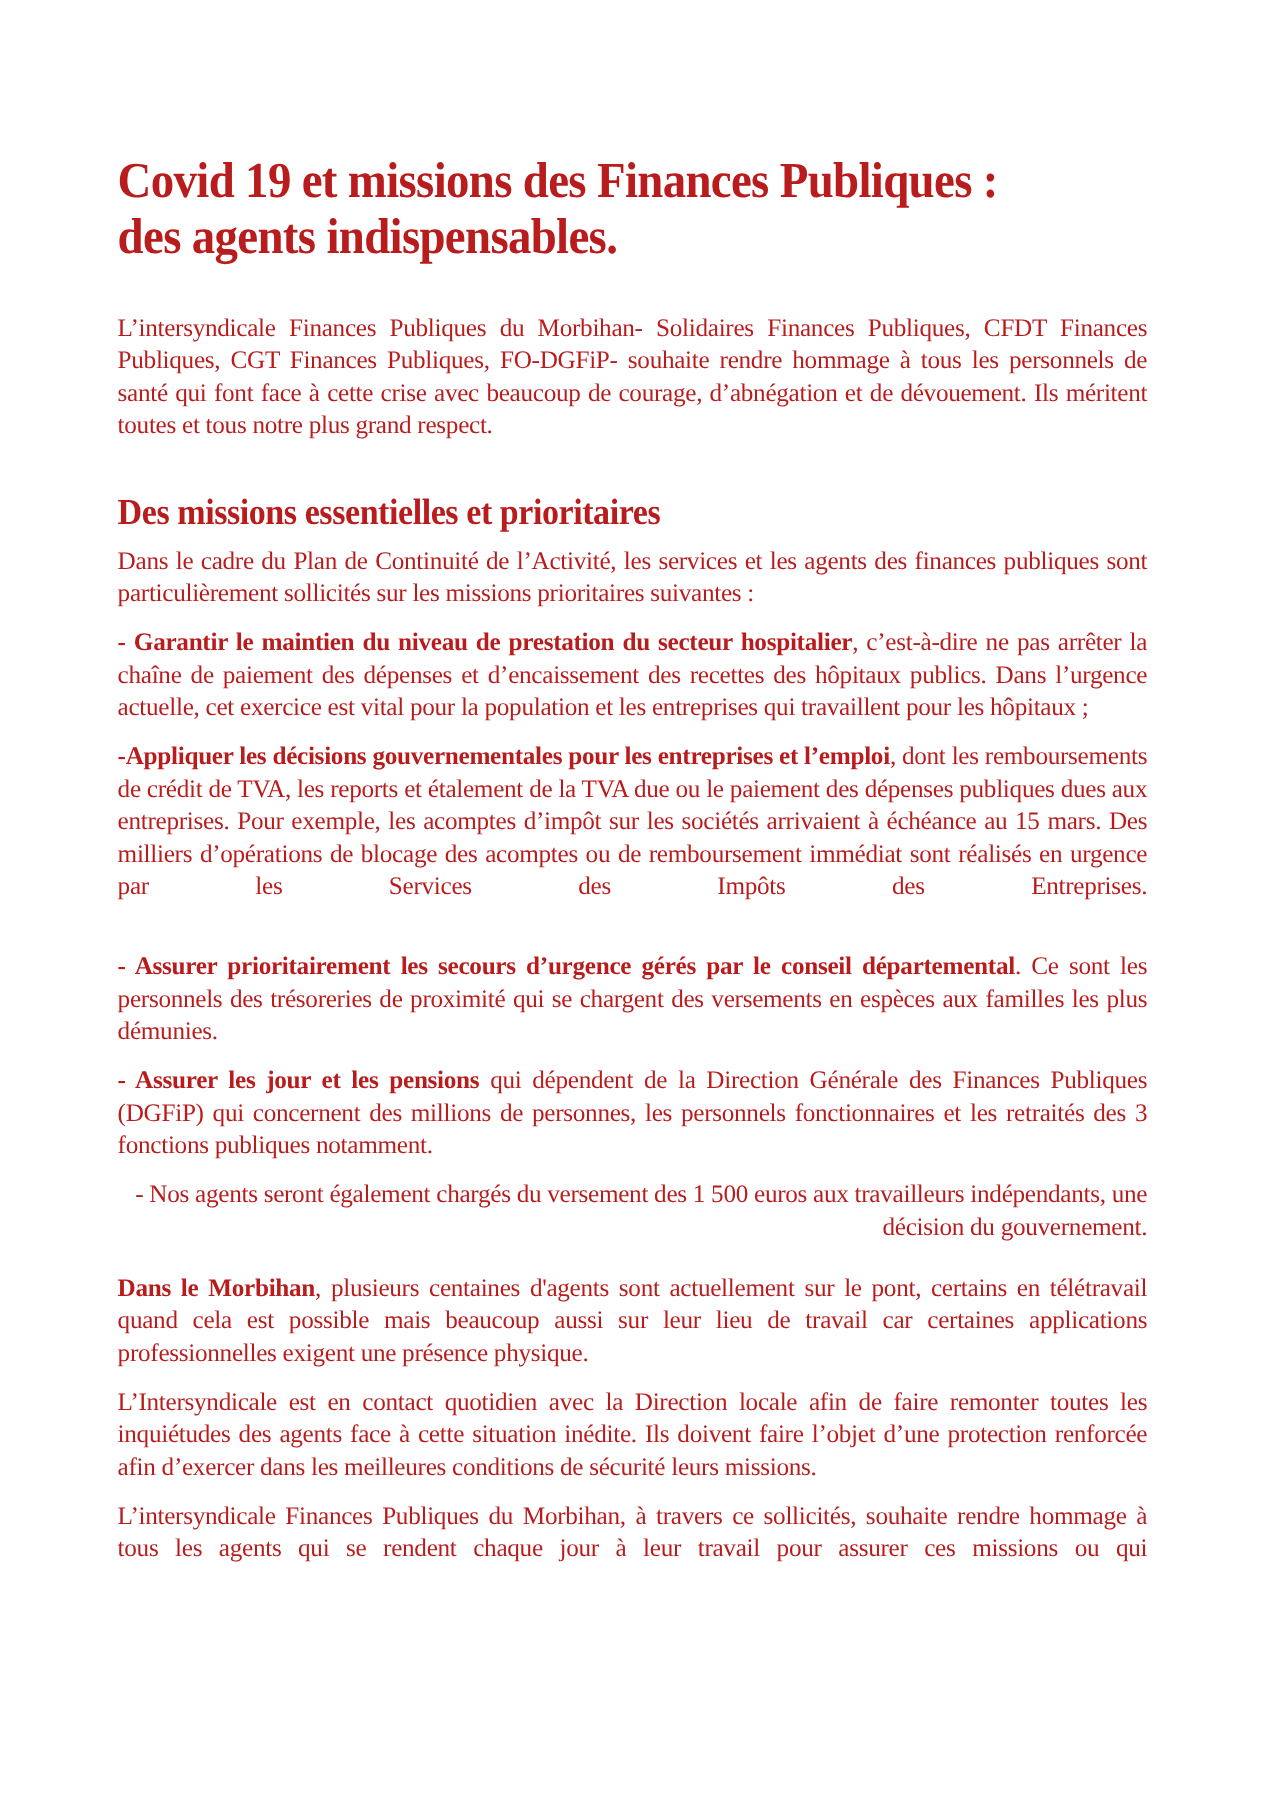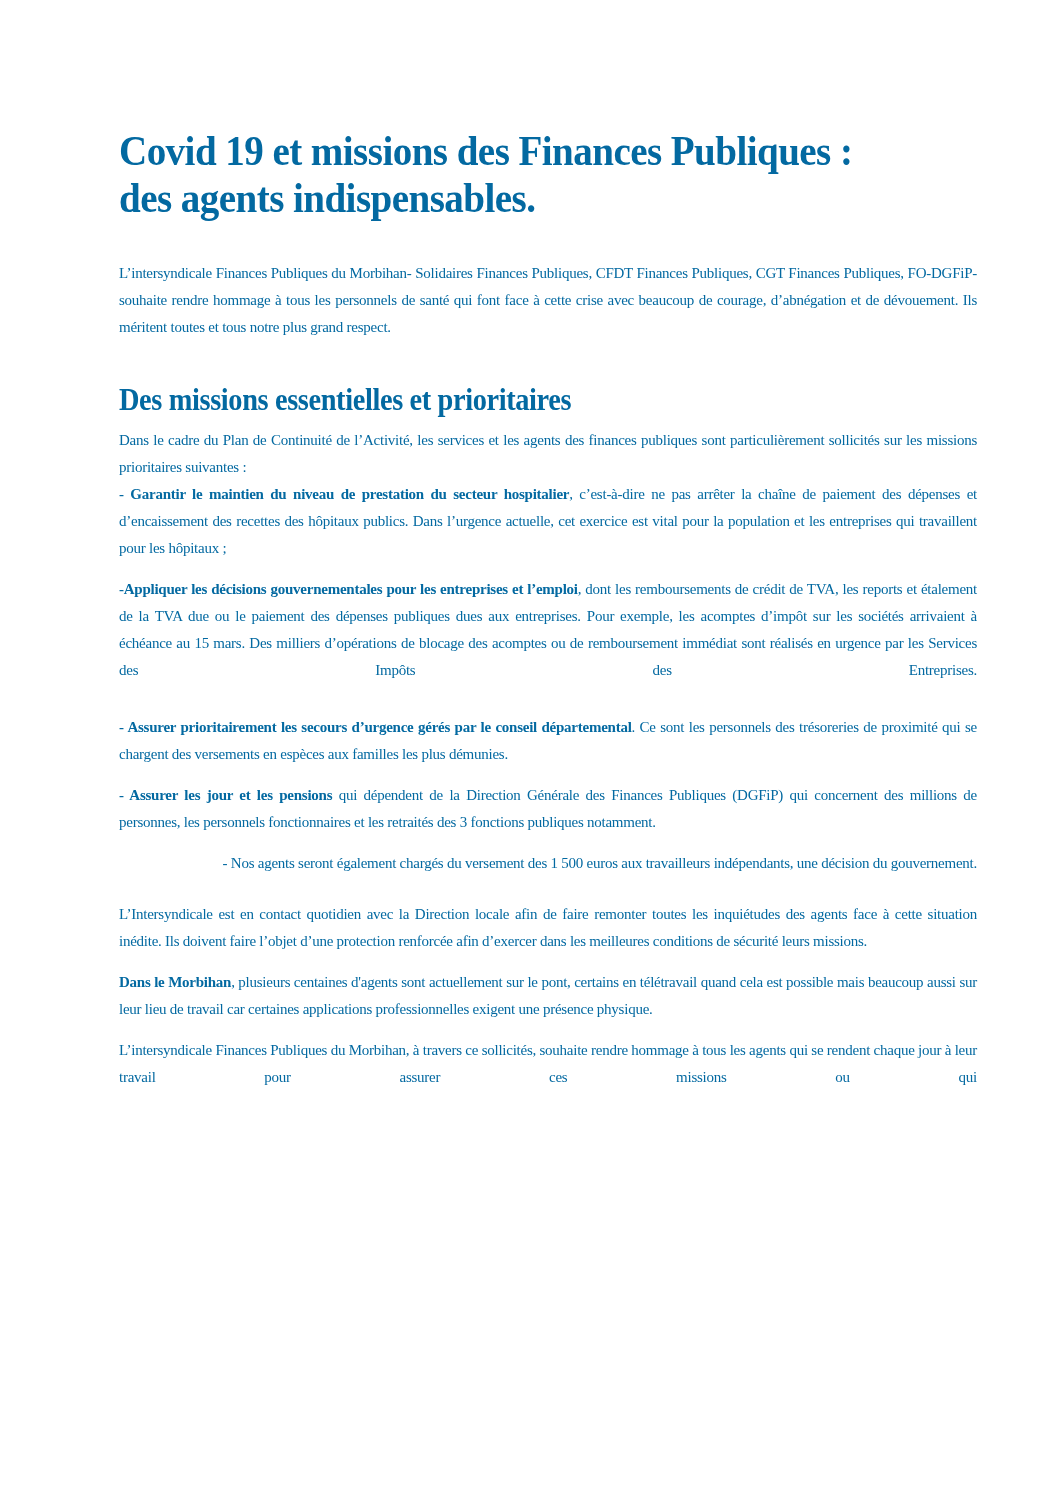--- a/index.html
+++ b/index.html
@@ -1,75 +1,75 @@
 <!DOCTYPE html>
 <html><head>
 <meta charset="utf-8">
 <style>
   html, body { margin: 0; padding: 0; background: #ffffff; }
   body { width: 1058px; height: 1497px; position: relative; overflow: hidden; }
   .page {
-    position: absolute; left: 119px; top: 128px; width: 858px;
+    position: absolute; left: 98px; top: 128px; width: 858px;
     font-family: "Liberation Serif", "DejaVu Serif", serif;
-    color: #0369a1;
+    color: #b91c1c;
   }
   h1 {
     font-family: "Liberation Serif", serif;
     font-weight: bold; font-size: 42px; line-height: 47px;
     margin: 0 0 38px 0; letter-spacing: -0.6px;
     transform: scaleX(0.93); transform-origin: left top; width: 930px;
   }
   h2 {
     font-family: "Liberation Serif", serif;
     font-weight: bold; font-size: 30.5px; line-height: 34px;
     margin: 42px 0 10px 0; letter-spacing: -0.4px;
     transform: scaleX(0.93); transform-origin: left top; width: 930px;
   }
   p {
-    font-size: 15px; line-height: 27px; margin: 0 0 14px 0;
+    font-size: 21px; line-height: 27px; margin: 0 0 14px 0;
     text-align: justify; letter-spacing: -0.25px;
   }
   p.last-just { text-align-last: justify; }
   .b { font-weight: bold; }
 </style>
 </head>
 <body>
 
 <div class="page">
   <h1>
     <span>Covid 19 et missions des Finances Publiques :</span><br>
     <span>des agents indispensables.</span>
   </h1>
 
   <p style="margin-bottom:16px">L’intersyndicale Finances Publiques du Morbihan- Solidaires Finances Publiques, CFDT Finances Publiques, CGT Finances Publiques, FO-DGFiP- souhaite rendre hommage à tous les personnels de santé qui font face à cette crise avec beaucoup de courage, d’abnégation et de dévouement. Ils méritent toutes et tous notre plus grand respect.</p>
 
   <h2>Des missions essentielles et prioritaires</h2>
 
-  <p style="margin-bottom:0">Dans le cadre du Plan de Continuité de l’Activité, les services et les agents des finances publiques sont particulièrement sollicités sur les missions prioritaires suivantes :</p>
+  <p style="margin-bottom:14px">Dans le cadre du Plan de Continuité de l’Activité, les services et les agents des finances publiques sont particulièrement sollicités sur les missions prioritaires suivantes :</p>
 
   <p>
     <span class="b">- Garantir le maintien du niveau de prestation du secteur hospitalier</span><span>, c’est-à-dire ne pas arrêter la chaîne de paiement des dépenses et d’encaissement des recettes des hôpitaux publics. Dans l’urgence actuelle, cet exercice est vital pour la population et les entreprises qui travaillent pour les hôpitaux ;</span>
   </p>
 
-  <p class="last-just" style="margin-bottom:30px">
+  <p class="last-just" style="margin-bottom:40px">
     <span class="b">-Appliquer les décisions gouvernementales pour les entreprises et l’emploi</span><span>, dont les remboursements de crédit de TVA, les reports et étalement de la TVA due ou le paiement des dépenses publiques dues aux entreprises. Pour exemple, les acomptes d’impôt sur les sociétés arrivaient à échéance au 15 mars. Des milliers d’opérations de blocage des acomptes ou de remboursement immédiat sont réalisés en urgence par les Services des Impôts des Entreprises.</span>
   </p>
 
   <p>
     <span class="b">- Assurer prioritairement les secours d’urgence gérés par le conseil départemental</span><span>. Ce sont les personnels des trésoreries de proximité qui se chargent des versements en espèces aux familles les plus démunies.</span>
   </p>
 
   <p>
     <span class="b">- Assurer les jour et les pensions</span><span> qui dépendent de la Direction Générale des Finances Publiques (DGFiP) qui concernent des millions de personnes, les personnels fonctionnaires et les retraités des 3 fonctions publiques notamment.</span>
   </p>
 
   <p style="text-align:right; margin-bottom:24px">
     <span>- Nos agents seront également chargés du versement des 1 500 euros aux travailleurs indépendants, une décision du gouvernement.</span>
   </p>
 
-  <p>L’Intersyndicale est en contact quotidien avec la Direction locale afin de faire remonter toutes les inquiétudes des agents face à cette situation inédite. Ils doivent faire l’objet d’une protection renforcée afin d’exercer dans les meilleures conditions de sécurité leurs missions.</p>
-
   <p>
     <span class="b">Dans le Morbihan</span><span>, plusieurs centaines d'agents sont actuellement sur le pont, certains en télétravail quand cela est possible mais beaucoup aussi sur leur lieu de travail car certaines applications professionnelles exigent une présence physique.</span>
   </p>
+
+  <p>L’Intersyndicale est en contact quotidien avec la Direction locale afin de faire remonter toutes les inquiétudes des agents face à cette situation inédite. Ils doivent faire l’objet d’une protection renforcée afin d’exercer dans les meilleures conditions de sécurité leurs missions.</p>
 
   <p class="last-just">L’intersyndicale Finances Publiques du Morbihan, à travers ce sollicités, souhaite rendre hommage à tous les agents qui se rendent chaque jour à leur travail pour assurer ces missions ou qui</p>
 </div>
 
 </body></html>

